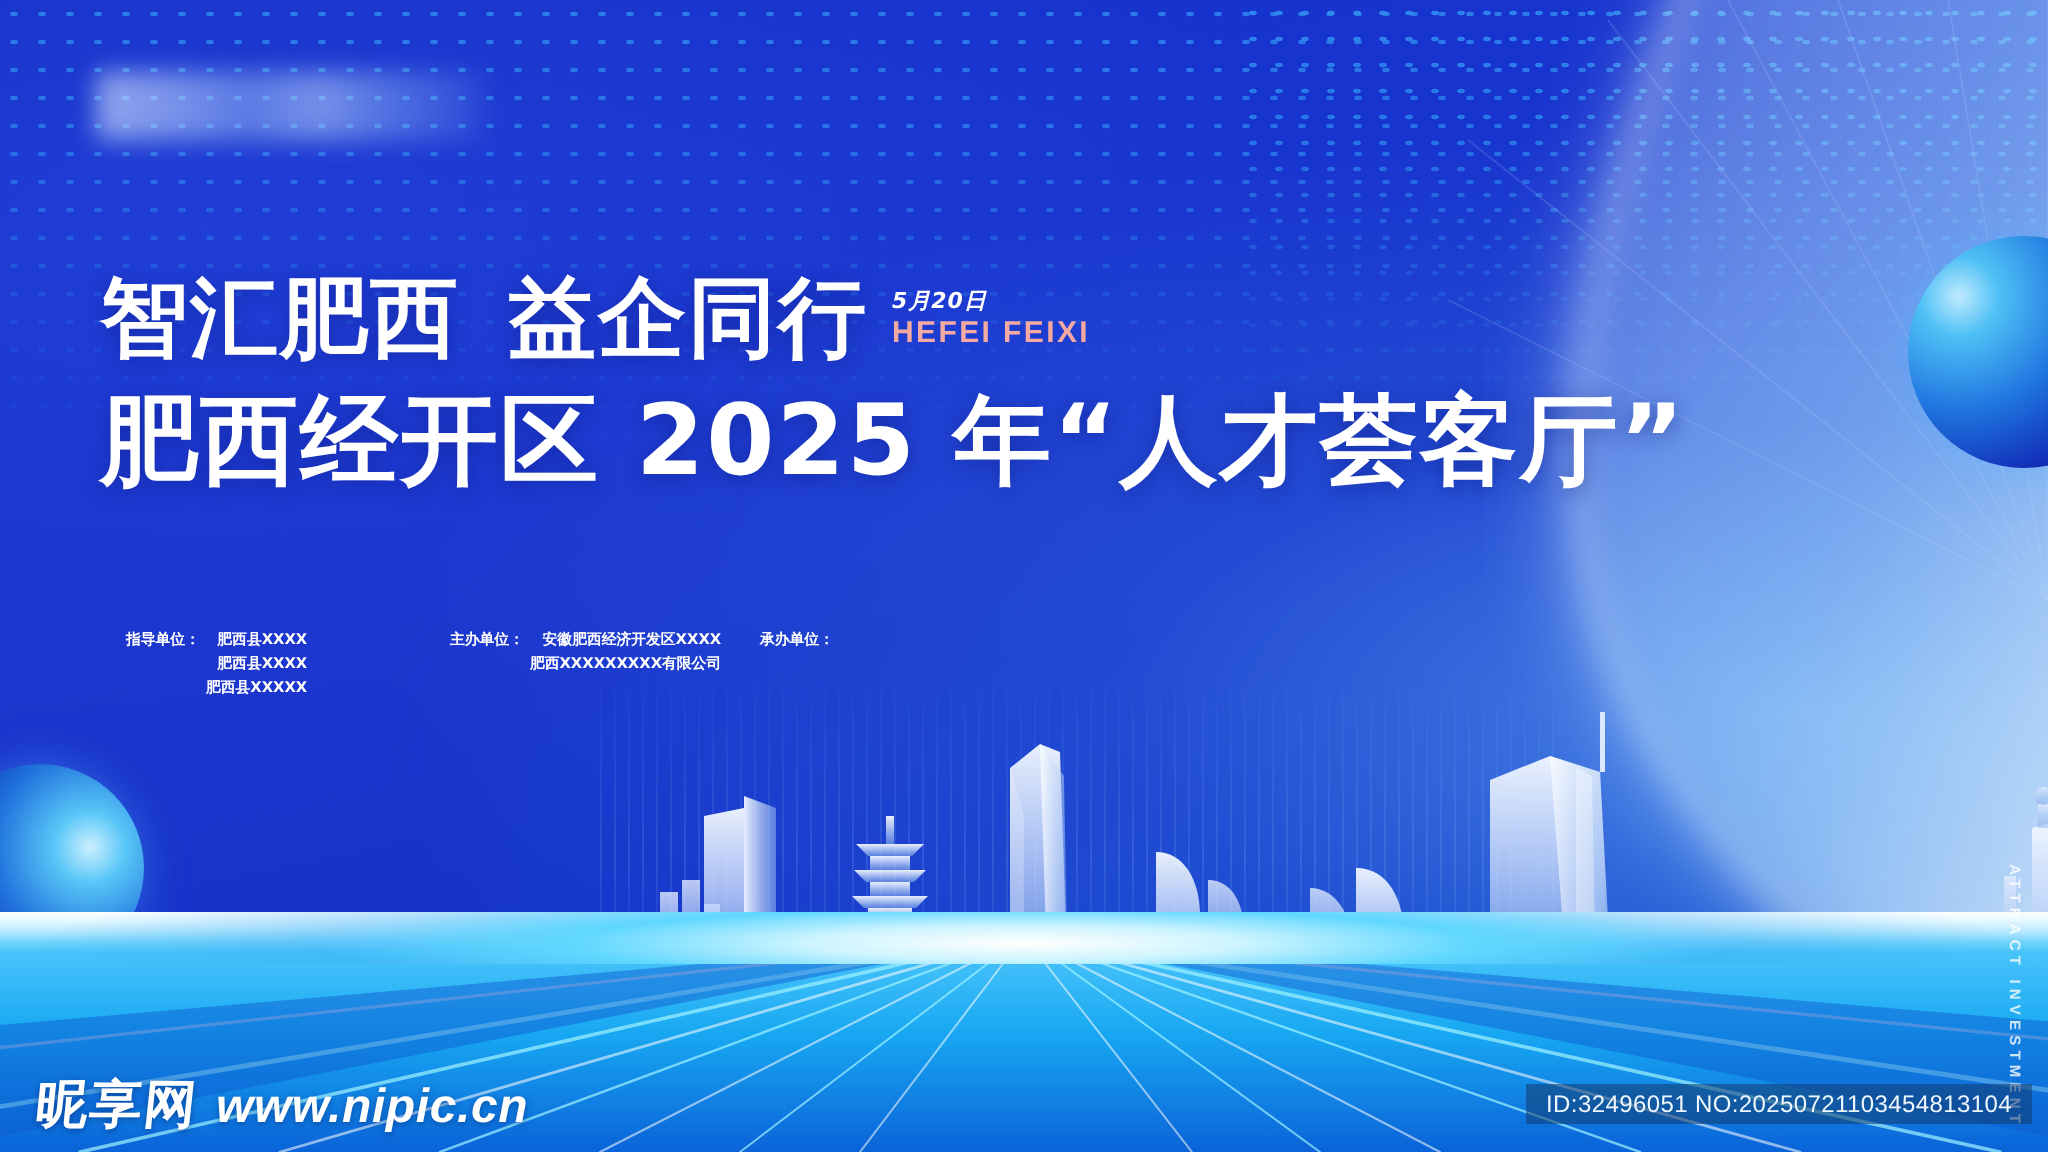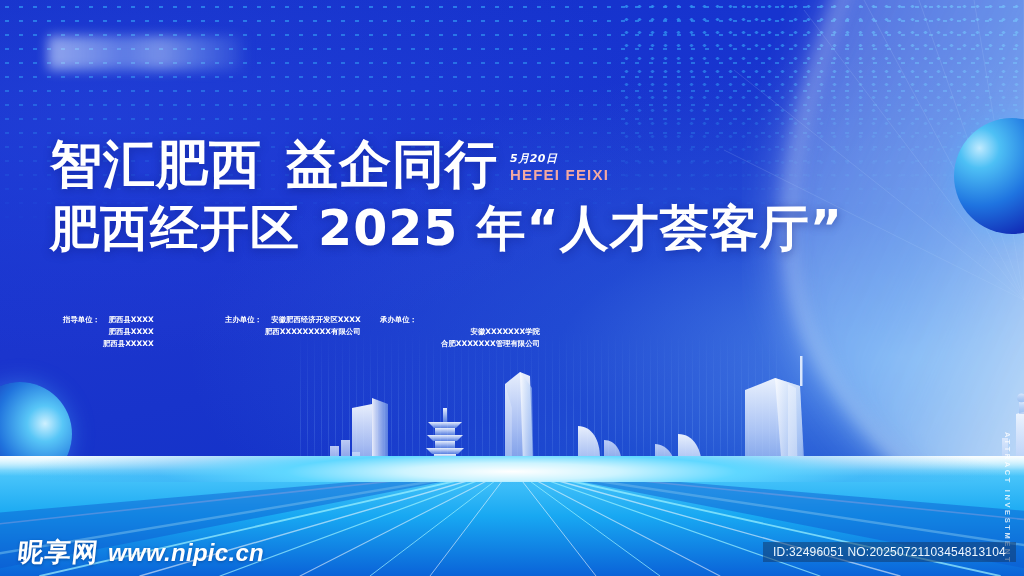--- a/index.html
+++ b/index.html
@@ -63,21 +63,21 @@
     background:linear-gradient(90deg, rgba(215,230,255,.62) 0%, rgba(200,222,255,.55) 18%, rgba(180,210,255,.42) 38%,
                rgba(205,228,255,.50) 56%, rgba(170,205,255,.36) 74%, rgba(150,190,250,.18) 92%, rgba(140,180,245,0) 100%);
     filter:blur(6px);
     border-radius:4px;
   }
 
   
   .title-wrap{position:absolute;left:50px;top:138px;}
   .title-row1{display:flex;align-items:flex-end;gap:0;}
   .t-main{
-    font-size:52px;line-height:1;font-weight:900;color:#ffffff;letter-spacing:1px;
+    font-size:44px;line-height:1;font-weight:900;color:#ffffff;letter-spacing:1px;
     font-family:"DejaVu Sans","Liberation Sans",sans-serif;
     text-shadow:0 2px 10px rgba(10,25,120,.45);
     white-space:nowrap;
   }
   .t-main .gap{display:inline-block;width:24px;}
   .date-block{margin-left:12px;padding-bottom:7px;line-height:1.05;}
   .date-cn{font-size:11px;font-weight:800;color:#ffffff;letter-spacing:.5px;white-space:nowrap;
            font-family:"DejaVu Sans","Liberation Sans",sans-serif;font-style:italic;}
   .date-en{font-size:15px;font-weight:800;color:#f4a9a2;letter-spacing:1.2px;white-space:nowrap;margin-top:3px;}
   .t-sub{
@@ -221,24 +221,20 @@
     </div>
     <div class="org g2">
       <div class="org-label">主办单位：</div>
       <div class="org-lines">
         <div class="org-line">安徽肥西经济开发区XXXX</div>
         <div class="org-line">肥西XXXXXXXXX有限公司</div>
       </div>
     </div>
     <div class="org g3">
       <div class="org-label">承办单位：</div>
-      <div class="org-lines">
-        <div class="org-line">安徽XXXXXXX学院</div>
-        <div class="org-line">合肥XXXXXXX管理有限公司</div>
-      </div>
     </div>
   </div>
 
   <svg class="skyline" viewBox="0 0 1024 150" preserveAspectRatio="none">
     <defs>
       <linearGradient id="bld" x1="0" y1="0" x2="0" y2="1">
         <stop offset="0%" stop-color="#f3f8ff" stop-opacity=".95"></stop>
         <stop offset="45%" stop-color="#c9dbfb" stop-opacity=".80"></stop>
         <stop offset="100%" stop-color="#8fb4ef" stop-opacity=".55"></stop>
       </linearGradient>

